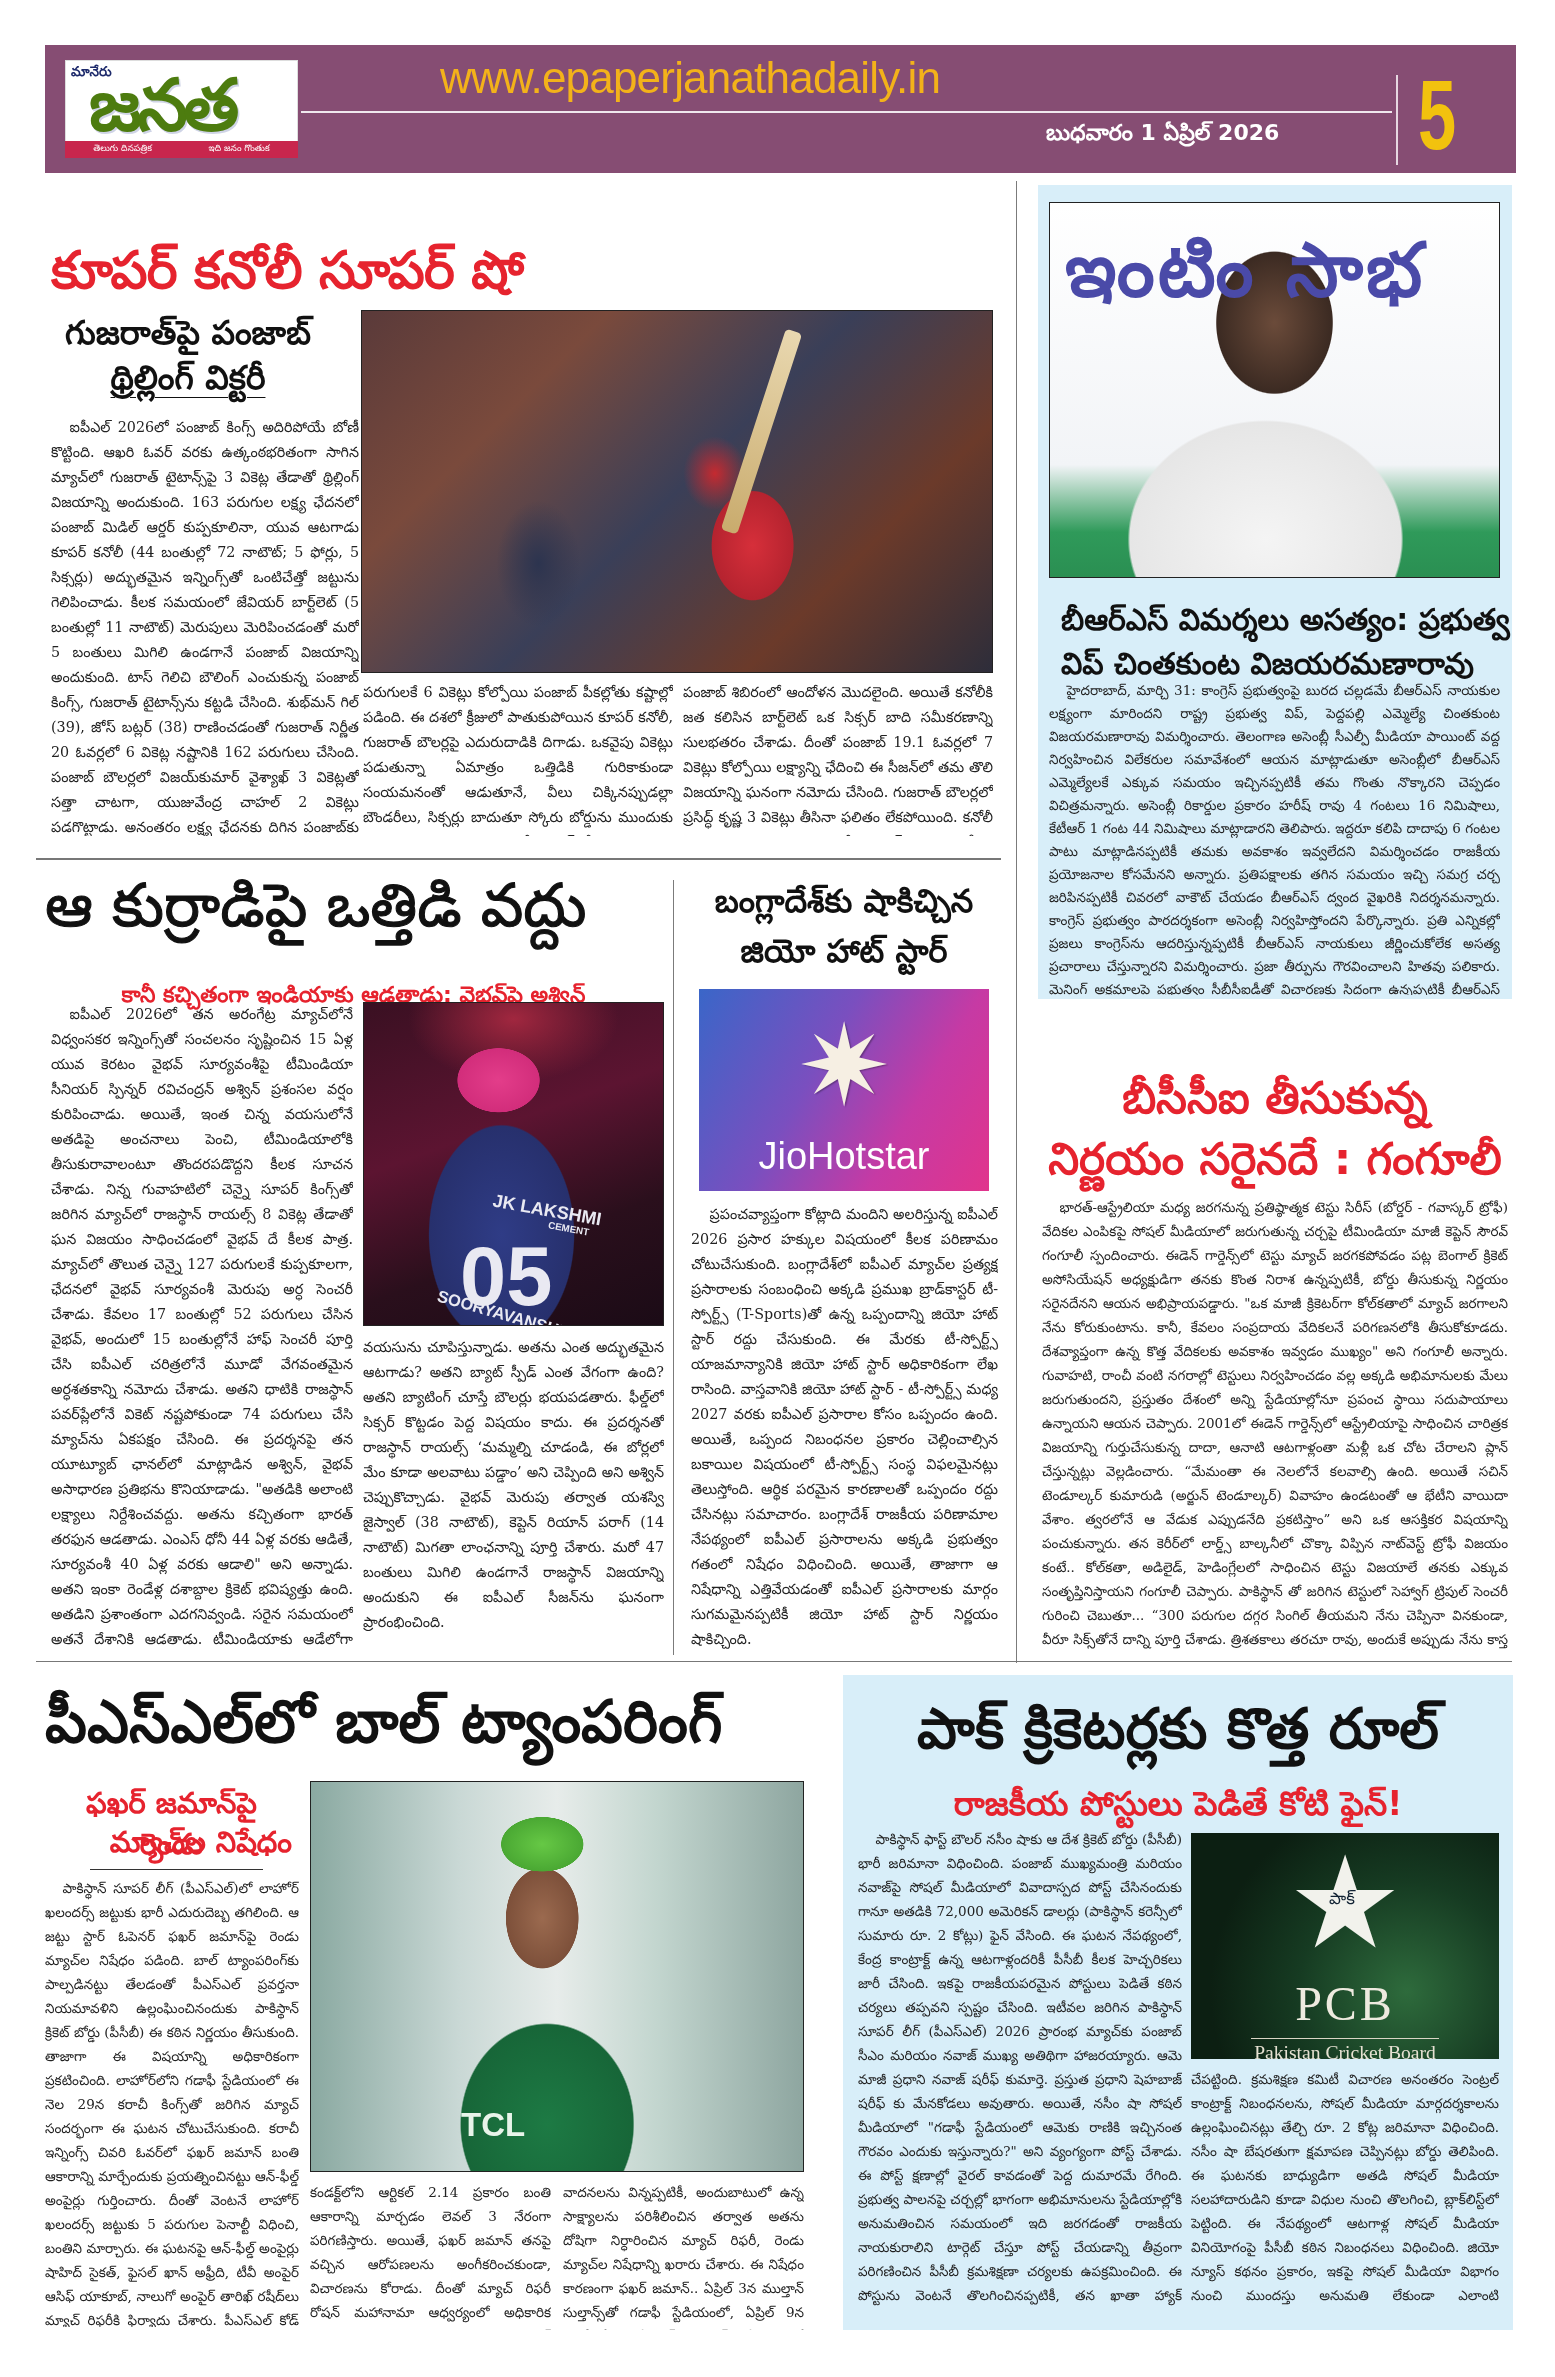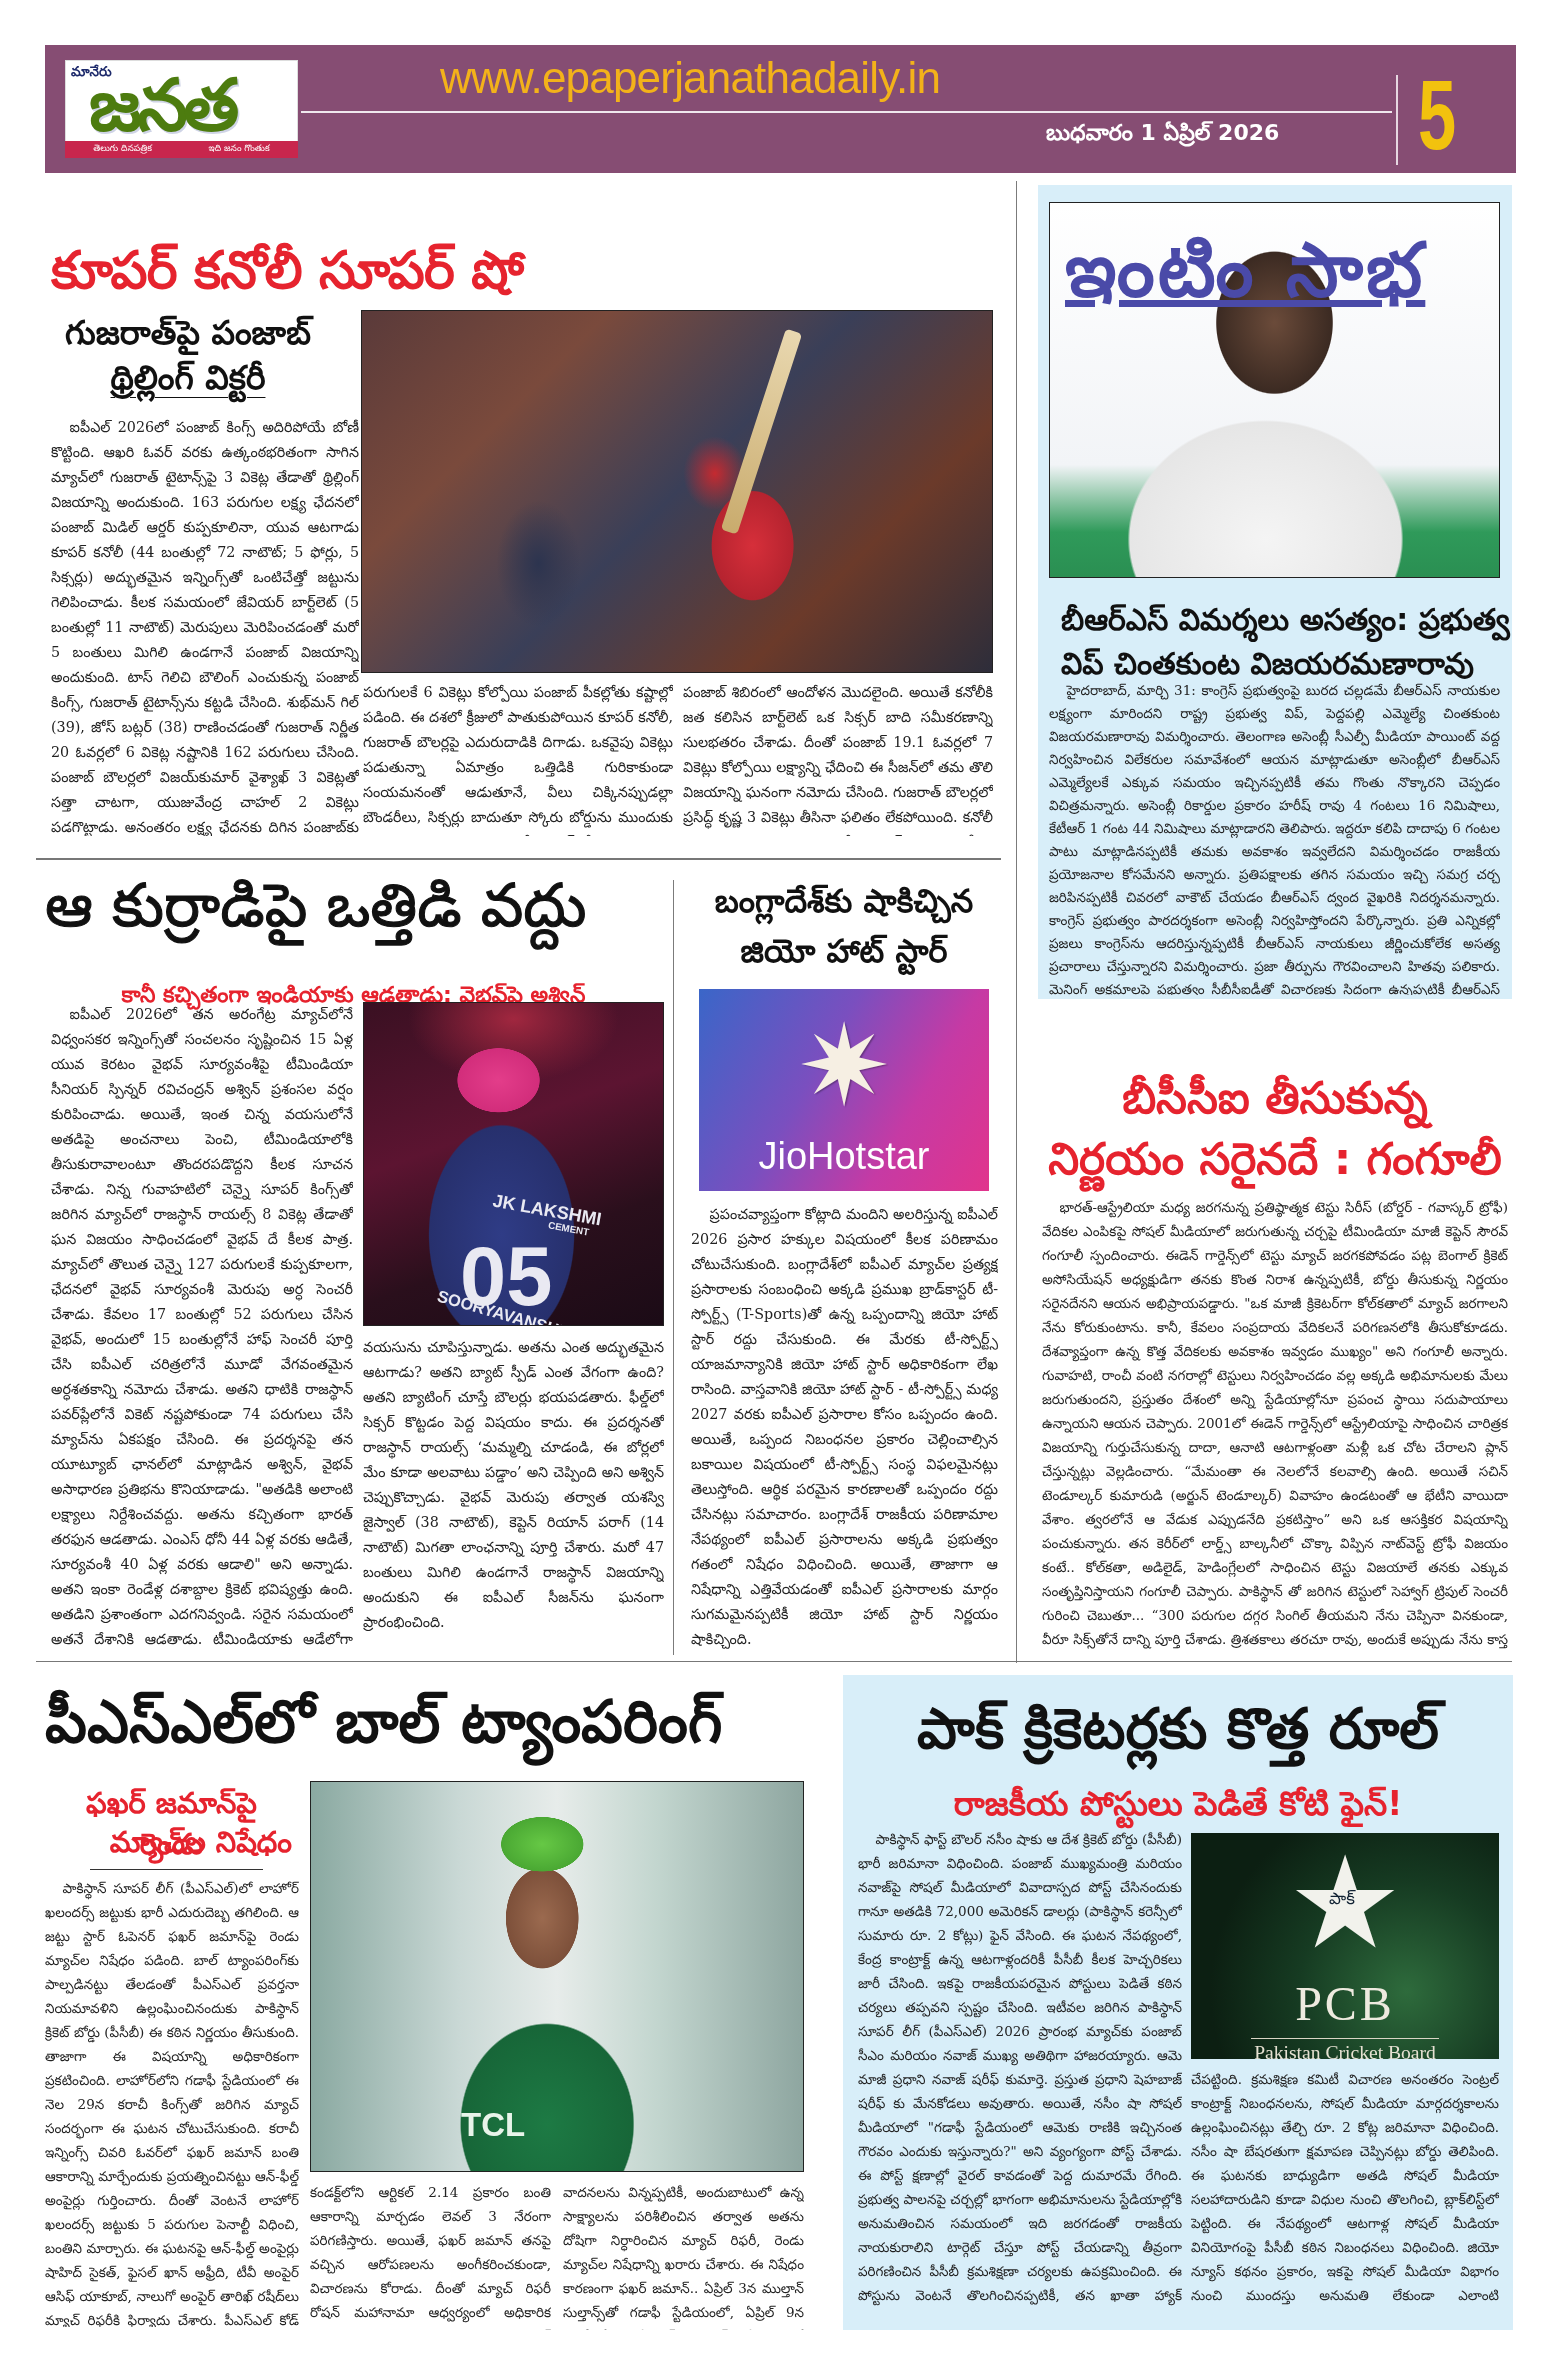--- a/index.html
+++ b/index.html
@@ -35,21 +35,21 @@
       radial-gradient(ellipse 90px 120px at 62% 65%, #d62f3a 0%, #b5232f 45%, transparent 46%),
       radial-gradient(ellipse 45px 53px at 56% 45%, #c52a30 0%, transparent 70%),
       radial-gradient(ellipse 60px 90px at 28% 70%, #2c344f 0%, transparent 70%),
       linear-gradient(135deg, #5a3a3a 0%, #7a4a3c 25%, #3a3f58 50%, #6b3a2a 75%, #2d2d3a 100%); }
   .bat { position:absolute; width: 16.6px; height: 211px; background: linear-gradient(#e9d8b0,#c9ab6d); transform: rotate(18deg); border-radius: 4.5px; }
 
   .ph-politician { background:
       radial-gradient(ellipse 105px 128px at 50% 32%, #6b4b3a 0%, #3b2a22 55%, transparent 56%),
       radial-gradient(ellipse 226px 196px at 48% 90%, #f4f4f4 0%, #e6e6e6 60%, transparent 61%),
       linear-gradient(180deg, #ffffff 0%, #f2f4f7 70%, #2f9a5a 88%, #2a8f52 100%); }
-  .pol-banner { position:absolute; left: 15px; top: 22.6px; font-size: 75px; font-weight: bold; color: #4a4aa8; letter-spacing: 3px; text-decoration: underline; }
+  .pol-banner { position:absolute; left: 15px; top: 22.6px; font-size: 75px; font-weight: bold; color: #4a4aa8; letter-spacing: 3px; }
 
   .ph-batter2 { background:
       radial-gradient(ellipse 68px 53px at 45% 24%, #e33d8a 0%, #d22d7b 60%, transparent 61%),
       radial-gradient(ellipse 120px 181px at 46% 72%, #2f3c86 0%, #27306d 60%, transparent 61%),
       radial-gradient(ellipse 150px 90px at 50% 5%, #a1273f 0%, transparent 70%),
       linear-gradient(160deg, #3a1022 0%, #5c1431 40%, #2a0f1c 70%, #1b0b16 100%); }
   .jersey-txt { position:absolute; color:#e9e9f2; font-family: "Liberation Sans", sans-serif; font-weight: bold; }
 
   .ph-jio { background: linear-gradient(120deg, #3a66c8 0%, #7a4fbf 40%, #c63aa4 70%, #e1348c 100%); border: none; }
   .jio-star { position:absolute; left: 50%; top: 38%; transform: translate(-50%,-50%); font-size: 113px; color: #f6efe3; line-height: 1; text-shadow: 1.5px 1.5px 1.5px rgba(0,0,0,.3); }

